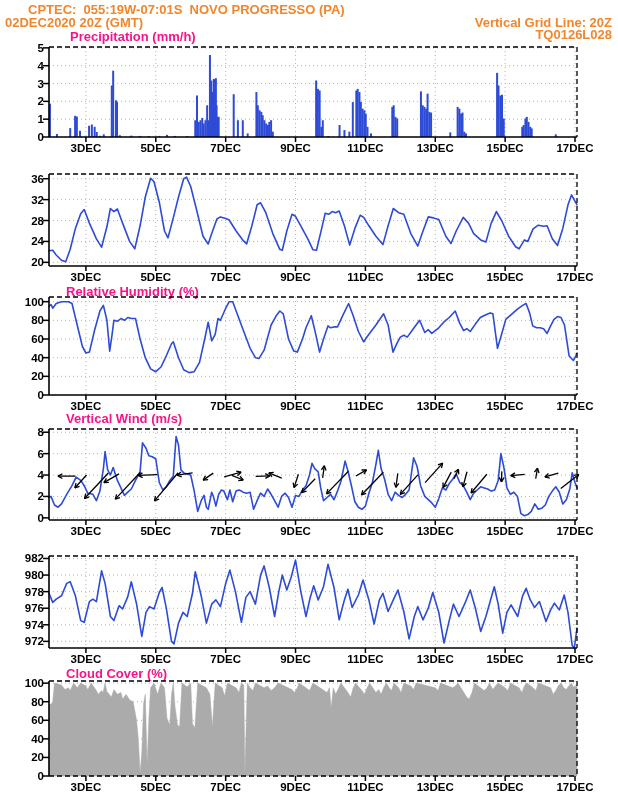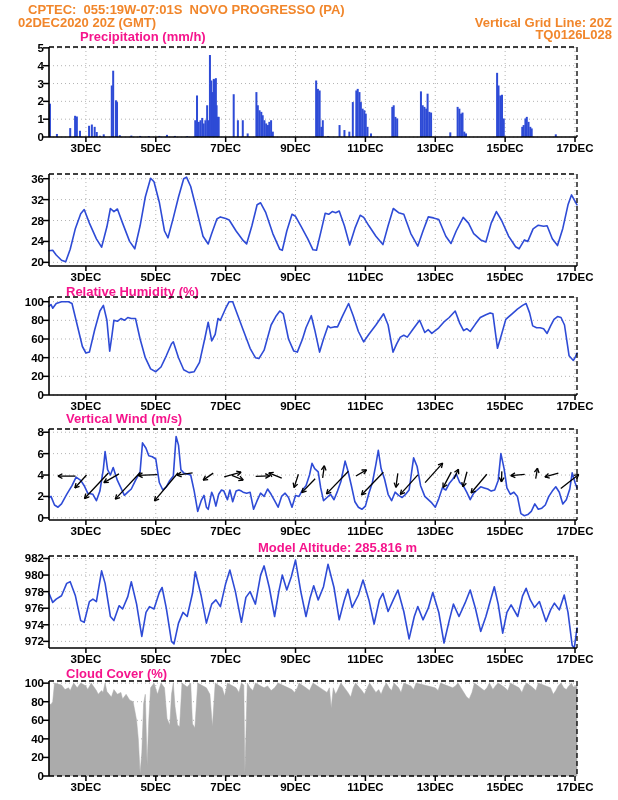--- a/index.html
+++ b/index.html
@@ -1,40 +1,39 @@
 <!DOCTYPE html>
 <html><head>
 <meta charset="utf-8">
 <style>
   html,body{margin:0;padding:0;background:#fff;}
   #app{position:relative;width:618px;height:800px;background:#ffffff;overflow:hidden;
        font-family:"Liberation Sans",sans-serif;}
   .hdr{position:absolute;font-weight:bold;font-size:13px;color:#F1862B;white-space:pre;}
   .l1{top:2px;left:28px;}
-  .l2{top:15px;left:18px;}
+  .l2{top:15px;left:5px;}
   .l2r{top:15px;right:6px;text-align:center;}
   .l3r{top:27px;right:6px;}
   .chart-title{position:absolute;font-weight:bold;font-size:13px;color:#F5148C;white-space:pre;}
   .annot{position:absolute;font-weight:bold;font-size:13px;color:#F5148C;white-space:pre;}
   svg{position:absolute;top:0;left:0;}
   text.tick{font-family:"Liberation Sans",sans-serif;font-weight:bold;font-size:11.5px;fill:#000;}
 </style>
 </head>
 <body>
 
 <div id="app">
   <div class="hdr l1">CPTEC:  055:19W-07:01S  NOVO PROGRESSO (PA)</div>
   <div class="hdr l2">02DEC2020 20Z (GMT)</div>
   <div class="hdr l2r">Vertical Grid Line: 20Z</div>
   <div class="hdr l3r">TQ0126L028</div>
 
-  <div class="chart-title" style="top:29px;left:80px">Precipitation (mm/h)</div>
+  <div class="chart-title" style="top:29px;left:70px">Precipitation (mm/h)</div>
   <div class="chart-title" style="top:284px;left:66px">Relative Humidity (%)</div>
   <div class="chart-title" style="top:411px;left:66px">Vertical Wind (m/s)</div>
-  <div class="annot" style="top:540px;left:258px">Model Altitude: 285.816 m</div>
   <div class="chart-title" style="top:666px;left:66px">Cloud Cover (%)</div>
 
   <svg id="plots" width="618" height="800">
       <g>
         <line x1="85.92576419213975" y1="47" x2="85.92576419213975" y2="137" stroke="#B3B3B3" stroke-width="1" stroke-dasharray="1 3"></line>
         <line x1="155.7947598253275" y1="47" x2="155.7947598253275" y2="137" stroke="#B3B3B3" stroke-width="1" stroke-dasharray="1 3"></line>
         <line x1="225.6637554585153" y1="47" x2="225.6637554585153" y2="137" stroke="#B3B3B3" stroke-width="1" stroke-dasharray="1 3"></line>
         <line x1="295.53275109170306" y1="47" x2="295.53275109170306" y2="137" stroke="#B3B3B3" stroke-width="1" stroke-dasharray="1 3"></line>
         <line x1="365.40174672489087" y1="47" x2="365.40174672489087" y2="137" stroke="#B3B3B3" stroke-width="1" stroke-dasharray="1 3"></line>
         <line x1="435.2707423580787" y1="47" x2="435.2707423580787" y2="137" stroke="#B3B3B3" stroke-width="1" stroke-dasharray="1 3"></line>

